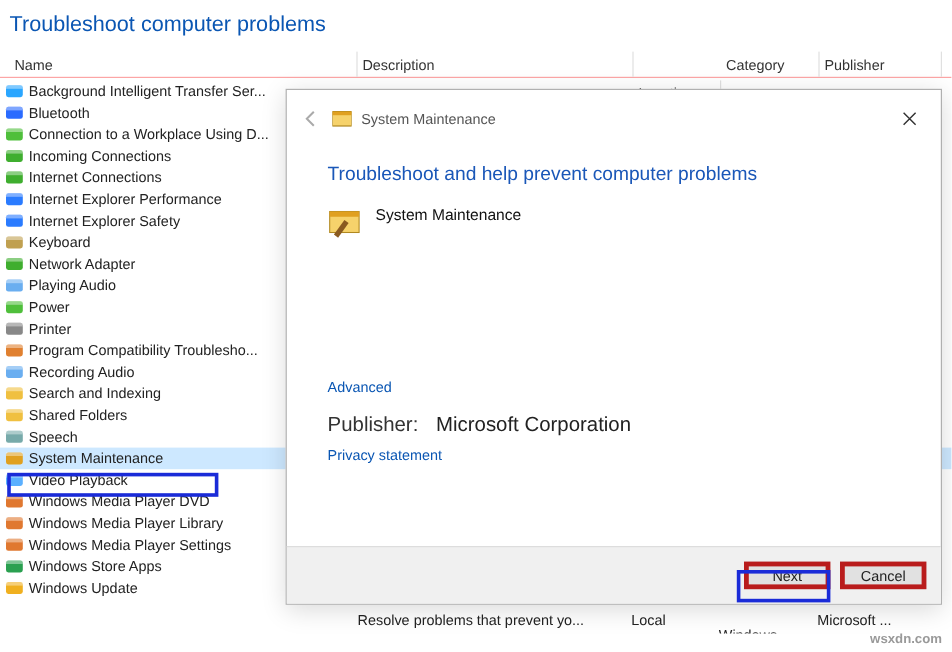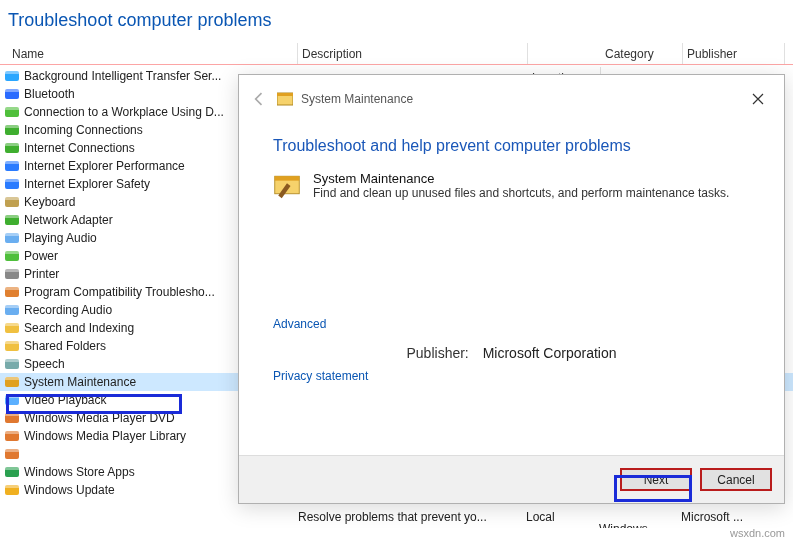--- a/index.html
+++ b/index.html
@@ -95,39 +95,39 @@
       font-size: 16px;
       font-weight: 400;
       margin-bottom: 16px;
     }
     .item-block { display:flex; gap:12px; margin-bottom: 12px; }
     .item-icon-lg { width: 28px; height: 28px; flex-shrink:0; }
     .item-title { font-size: 13px; color:#111; }
     .item-desc { font-size: 12px; color:#333; }
     .dlg-links { margin-top: 117px; }
     .link { color:#0a56b3; font-size:12px; cursor:pointer; }
-    .pub-row { margin: 14px 0 8px 0; font-size:14px;text-align:center; }
+    .pub-row { margin: 14px 0 8px 0; font-size:17px; }
     .pub-row .lbl { color:#333; margin-right:10px; }
     .dlg-footer {
       background:#f0f0f0;
       border-top:1px solid #ddd;
       padding: 12px;
       display:flex; justify-content:flex-end; gap:8px;
     }
     .btn {
       min-width: 72px; height: 23px;
-      border:2px solid #b91c1c;
+      border:4px solid #b91c1c;
       background: #e1e1e1;
       font-size:12px;
       display:flex;align-items:center;justify-content:center;
       cursor:pointer;
     }
     .watermark {
       position:absolute; right:8px; bottom:4px;
-      font-size:11px; color:#999;
+      font-size:11px; color:#999;font-weight:bold;
     }
     
     .under-row {
       position:absolute;
       left:298px; top:510px;
       width:490px; height:18px;
       display:flex;
       font-size:12px; color:#222;
     }
     .under-row span { overflow:hidden; text-overflow:ellipsis; white-space:nowrap;}
@@ -295,20 +295,21 @@
         <rect x="1" y="3" width="14" height="10" rx="2" fill="#e07830"></rect>
         <rect x="1" y="3" width="14" height="3" fill="rgba(255,255,255,.4)"></rect>
       </svg>
       <span>Windows Media Player Library</span>
     </div>
     <div class="list-item">
       <svg class="icon" viewBox="0 0 16 16">
         <rect x="1" y="3" width="14" height="10" rx="2" fill="#e07830"></rect>
         <rect x="1" y="3" width="14" height="3" fill="rgba(255,255,255,.4)"></rect>
       </svg>
+      <span>Windows Media Player Settings</span>
     </div>
     <div class="list-item">
       <svg class="icon" viewBox="0 0 16 16">
         <rect x="1" y="3" width="14" height="10" rx="2" fill="#2aa050"></rect>
         <rect x="1" y="3" width="14" height="3" fill="rgba(255,255,255,.4)"></rect>
       </svg>
       <span>Windows Store Apps</span>
     </div>
     <div class="list-item">
       <svg class="icon" viewBox="0 0 16 16">
@@ -347,21 +348,20 @@
   <div class="dialog-body">
     <div class="dlg-heading">Troubleshoot and help prevent computer problems</div>
     <div class="item-block">
       <svg class="item-icon-lg" viewBox="0 0 32 32">
         <rect x="2" y="6" width="28" height="20" fill="#f6d26b" stroke="#b08820"></rect>
         <rect x="2" y="6" width="28" height="5" fill="#e0a020"></rect>
         <path d="M6 28l10-14 4 3-10 14z" fill="#8a5a20"></path>
       </svg>
       <div>
         <div class="item-title">System Maintenance</div>
-        <div class="item-desc">Find and clean up unused files and shortcuts, and perform maintenance tasks.</div>
       </div>
     </div>
     <div class="dlg-links">
       <div class="link">Advanced</div>
       <div class="pub-row">
         <span class="lbl">Publisher:</span>
         <span>Microsoft Corporation</span>
       </div>
       <div class="link">Privacy statement</div>
     </div>

